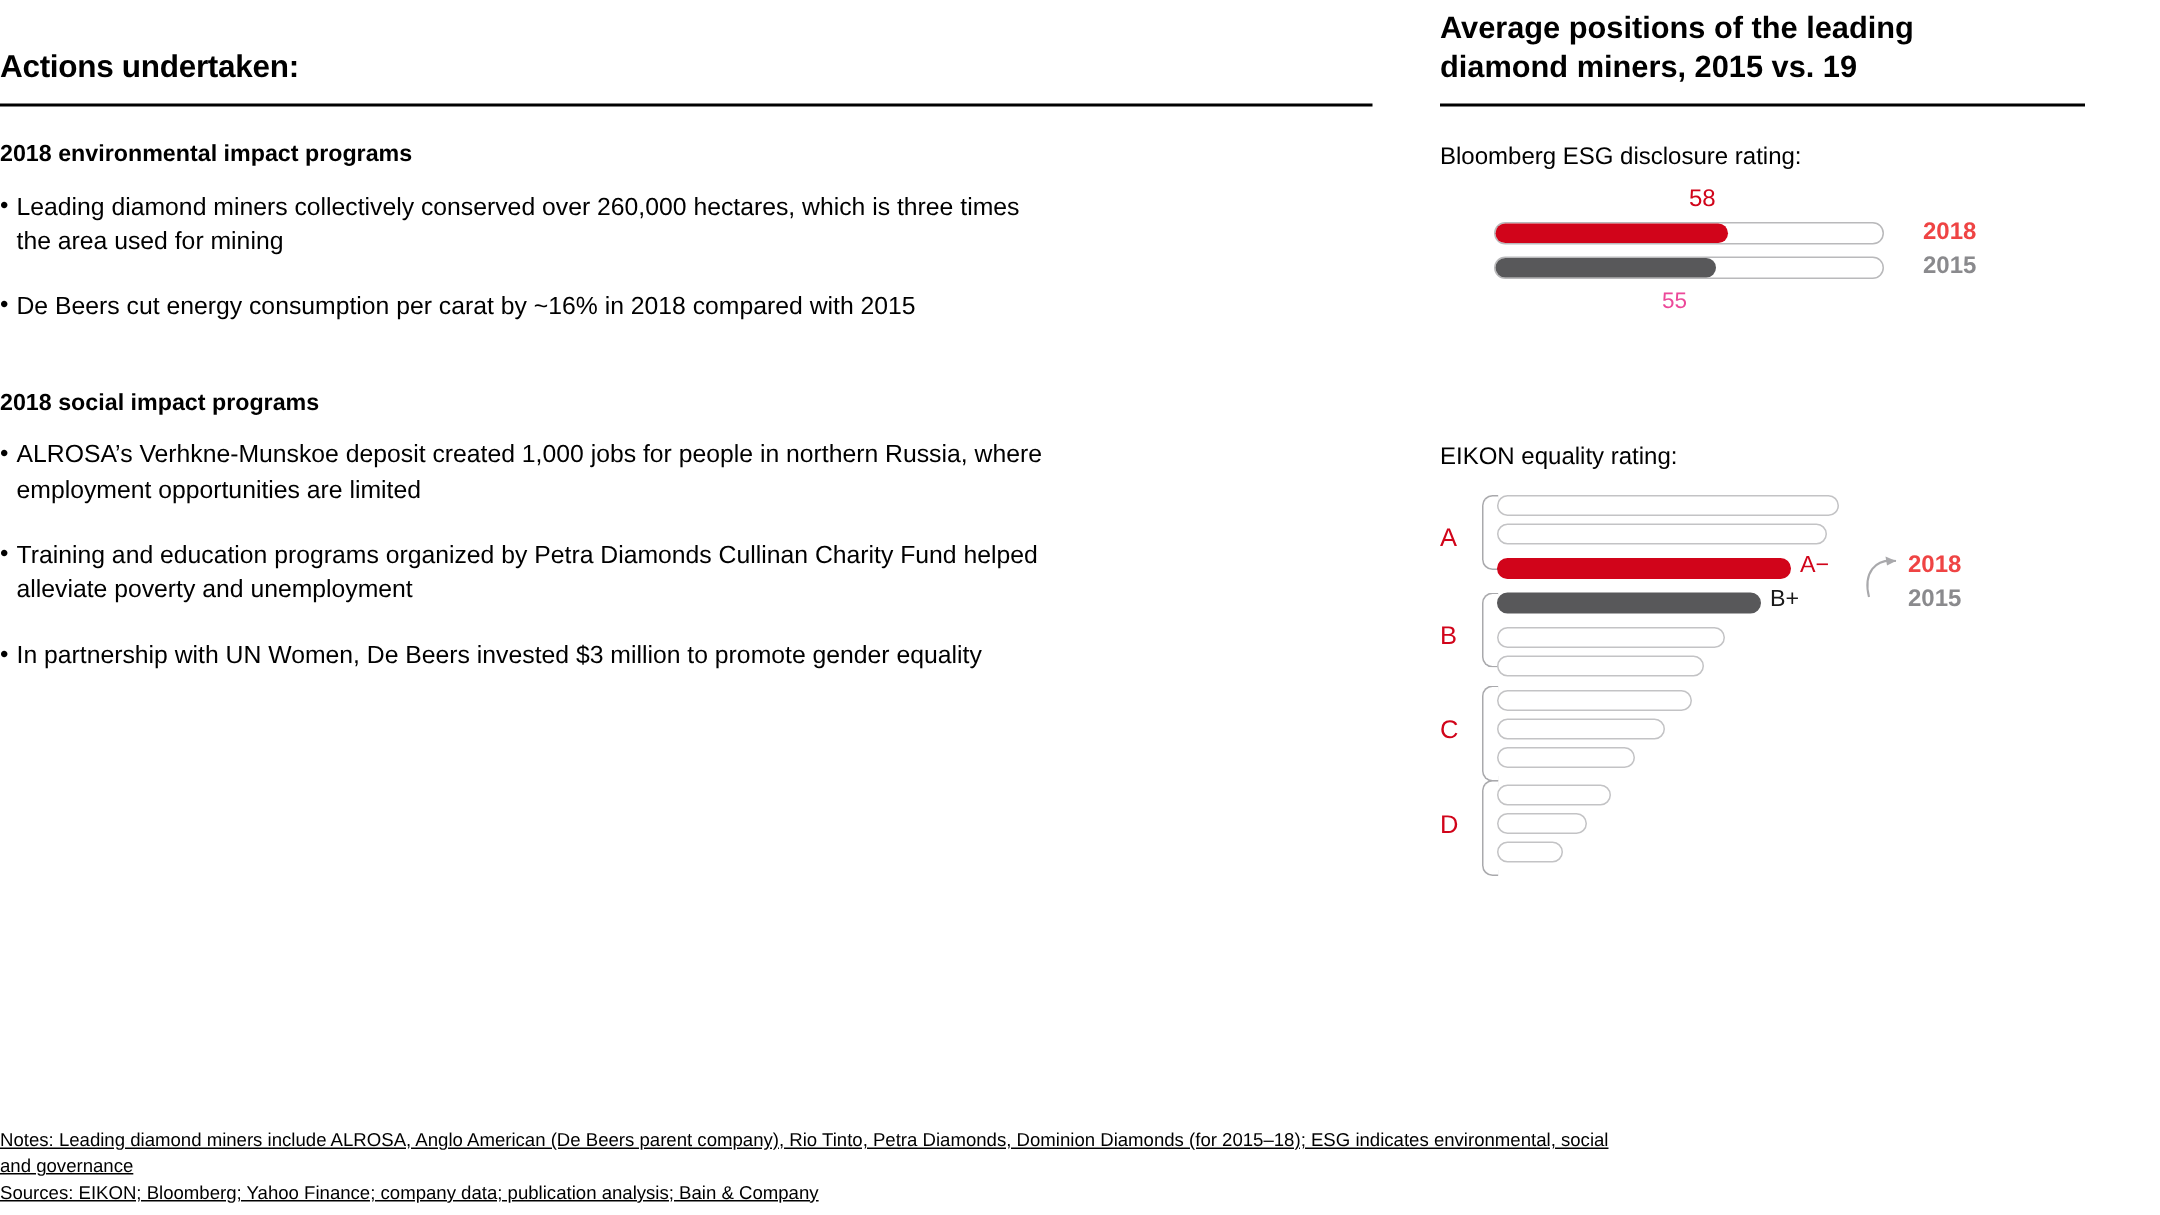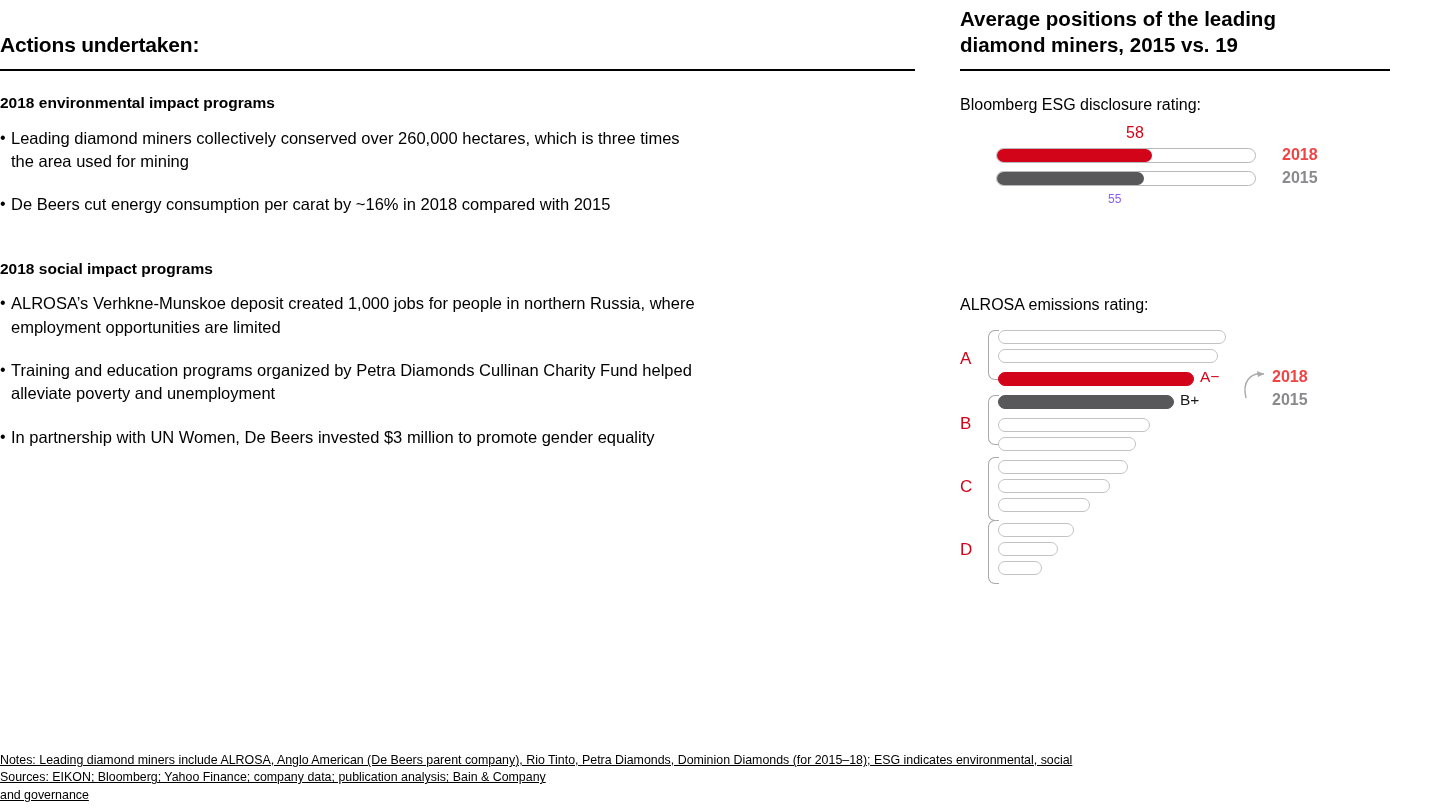--- a/index.html
+++ b/index.html
@@ -97,22 +97,22 @@
     height: 110px;
   }
   .value-top {
     position: absolute;
     font-size: 16px;
     color: #d1041a;
     top: 0px;
   }
   .value-bottom {
     position: absolute;
-    font-size: 12px;
-    color: #8b5cf6;
+    font-size: 15px;
+    color: #ec4899;
     top: 68px;
   }
   .pill {
     position: absolute;
     height: 15px;
     border-radius: 8px;
     border: 1px solid #b9b9bb;
     box-sizing: border-box;
     background: #ffffff;
   }
@@ -243,21 +243,21 @@
       <div class="pill" style="left: 36px; top: 47px; width: 260px;">
         <div class="fill gray" style="width: 147px;"></div>
       </div>
 
       <div class="value-bottom" style="left: 148px;">55</div>
 
       <div class="year-tag year-2018" style="left: 322px; top: 22px;">2018</div>
       <div class="year-tag year-2015" style="left: 322px; top: 45px;">2015</div>
     </div>
 
-    <div class="sub-label" style="margin-top: 62px;">ALROSA emissions rating:</div>
+    <div class="sub-label" style="margin-top: 62px;">EIKON equality rating:</div>
 
     <div class="eikon-panel">
 
       <div class="grade" style="top: 25px;">A</div>
       <div class="brace" style="top: 6px; height: 48px;"></div>
       <div class="ebar" style="left: 38px; top: 6px; width: 228px;"></div>
       <div class="ebar" style="left: 38px; top: 25px; width: 220px;"></div>
 
       <div class="ebar red" style="left: 38px; top: 48px; width: 196px;"></div>
       <div class="ebar-label" style="left: 240px; top: 44px; color:#d1041a;">A−</div>
@@ -287,17 +287,17 @@
       <div class="grade" style="top: 216px;">D</div>
       <div class="brace" style="top: 196px; height: 62px;"></div>
       <div class="ebar" style="left: 38px; top: 199px; width: 76px;"></div>
       <div class="ebar" style="left: 38px; top: 218px; width: 60px;"></div>
       <div class="ebar" style="left: 38px; top: 237px; width: 44px;"></div>
     </div>
   </div>
 
   <div class="footer">
     <div>Notes: Leading diamond miners include ALROSA, Anglo American (De Beers parent company), Rio Tinto, Petra Diamonds, Dominion Diamonds (for 2015–18); ESG indicates environmental, social</div>
+    <div>and governance</div>
     <div>Sources: EIKON; Bloomberg; Yahoo Finance; company data; publication analysis; Bain &amp; Company</div>
-    <div>and governance</div>
   </div>
 
 </div>
 
 </body></html>

